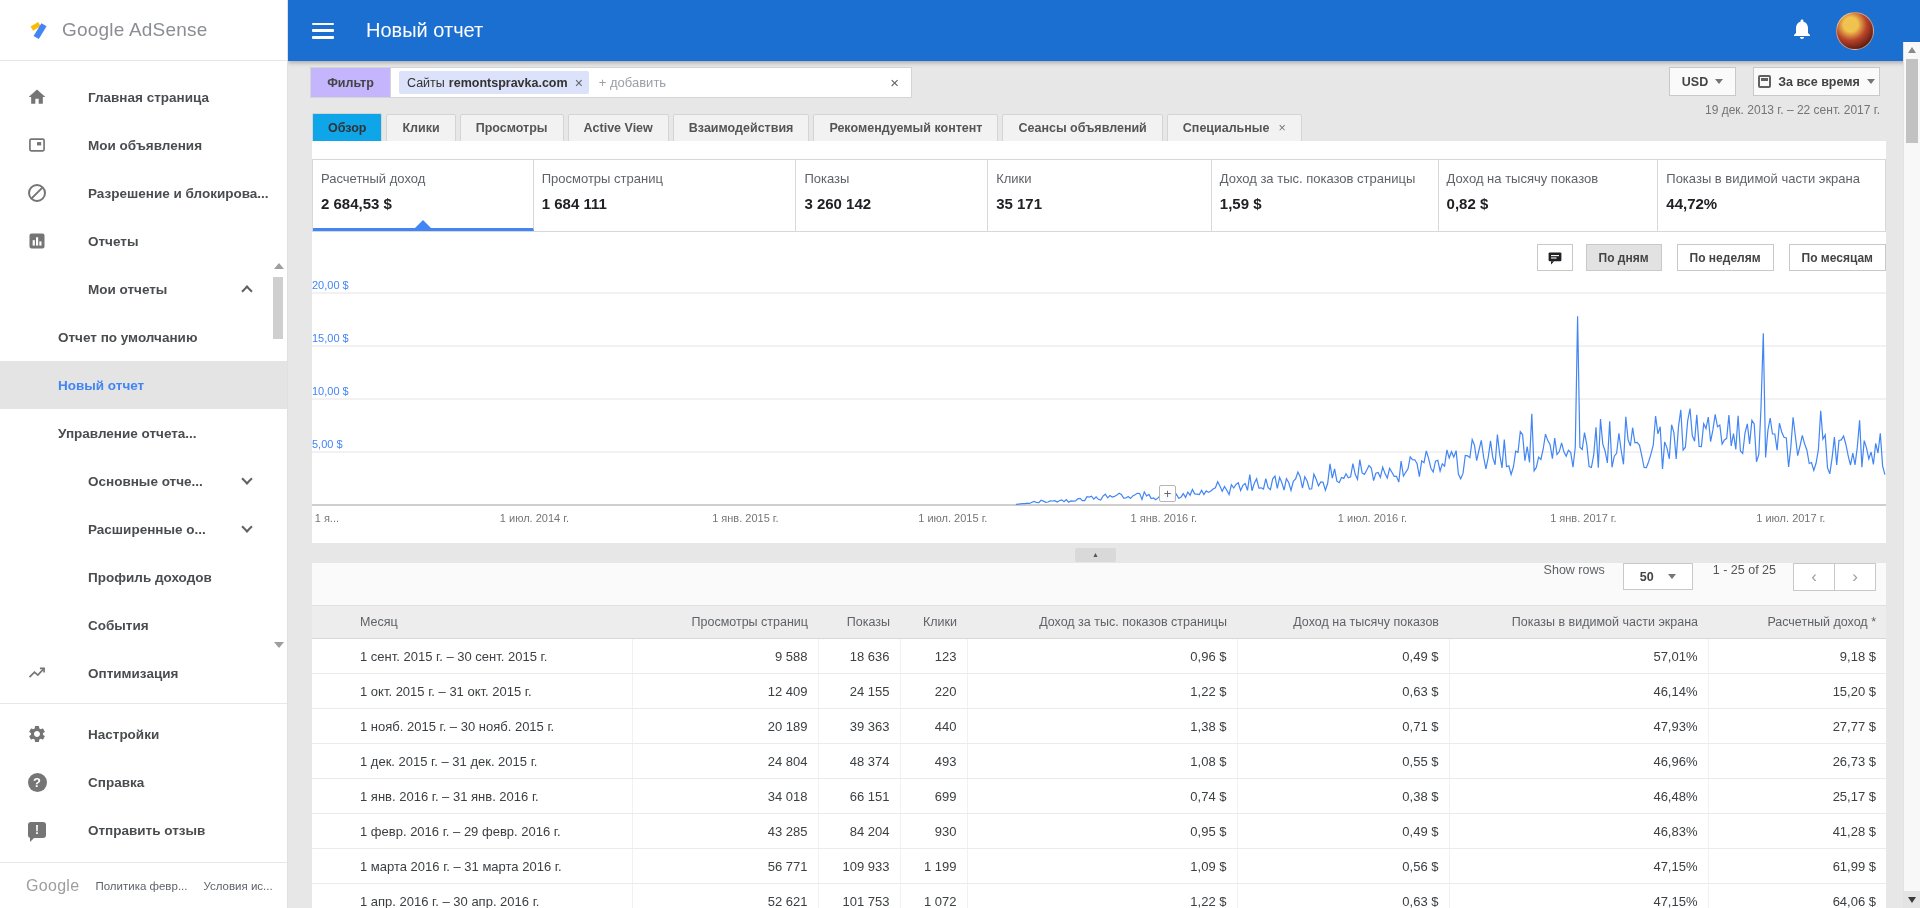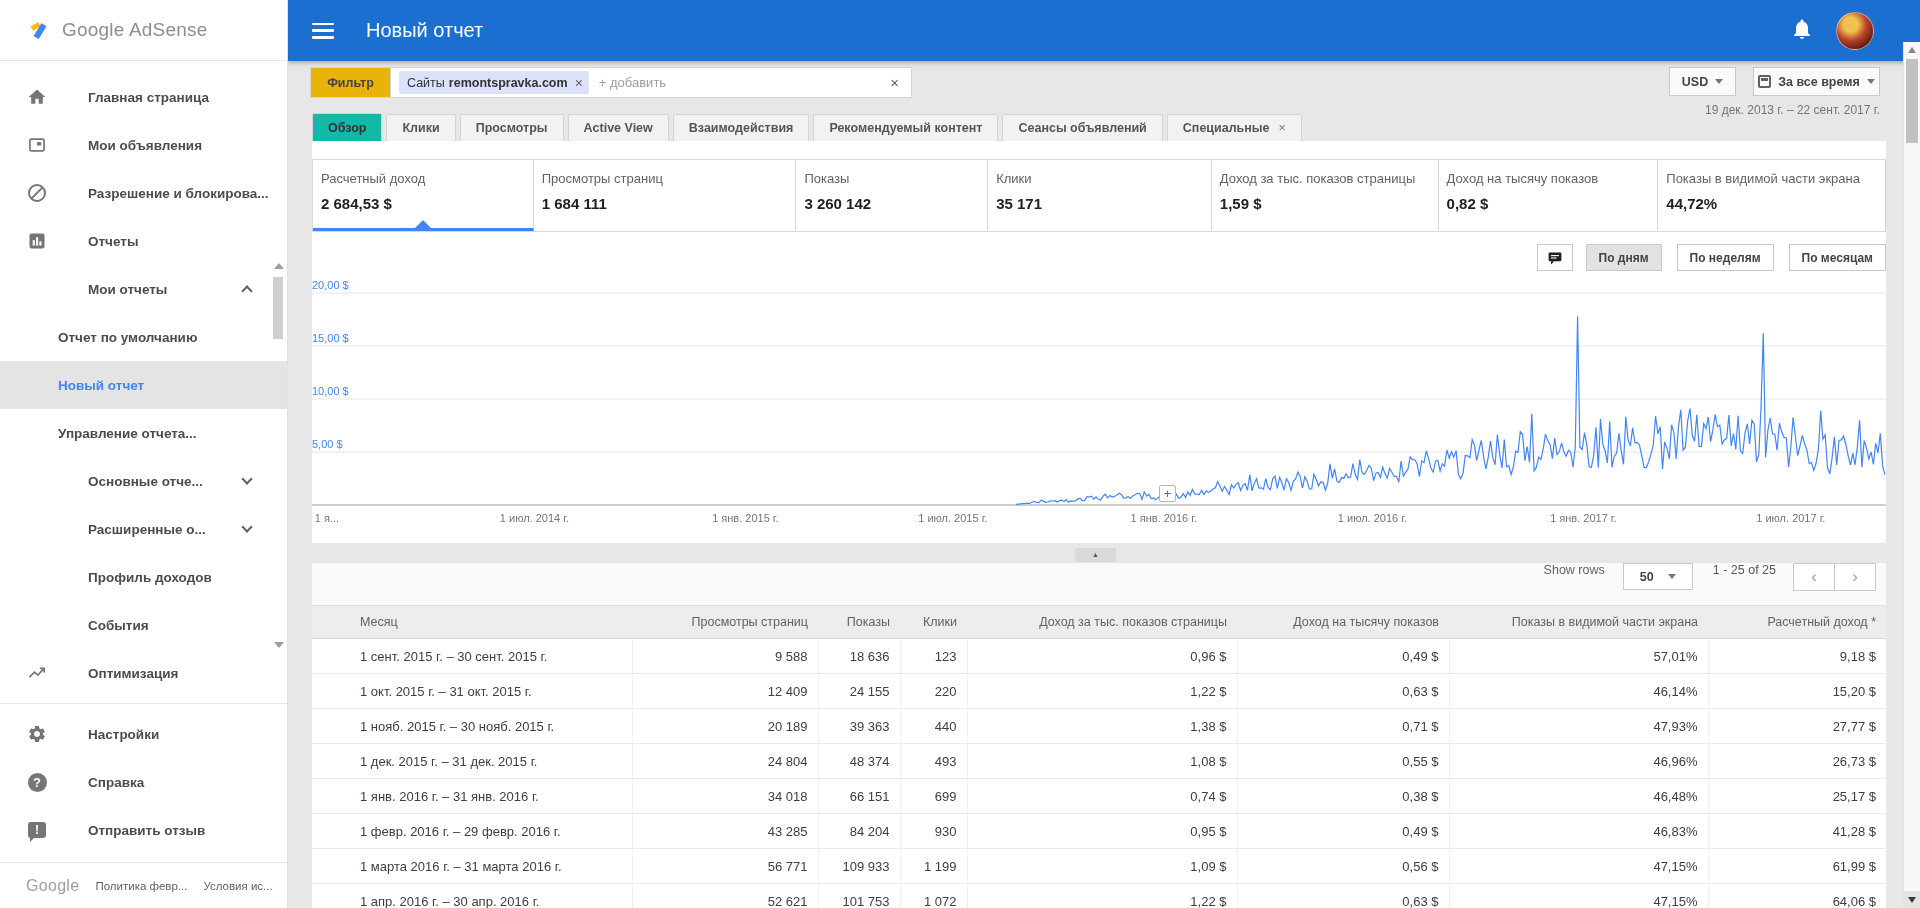--- a/index.html
+++ b/index.html
@@ -58,21 +58,21 @@
   .appbar-right { margin-left:auto; display:flex; align-items:center; gap:22px; margin-right:46px; }
   .avatar { width:38px; height:38px; border-radius:50%;
     background:radial-gradient(circle at 38% 32%, #f0c24f 0 22%, #b8432a 48%, #5a1a10 78%, #2b0d06 100%);
     border:1px solid rgba(255,255,255,.5); cursor:pointer; }
 
   
   .content { position:absolute; left:288px; top:61px; width:1632px; height:847px; background:#e7e7e7; }
 
   .filterbar { position:absolute; left:22px; top:6px; width:602px; height:31px; background:#fff;
     border:1px solid #d5d5d5; display:flex; align-items:center; }
-  .f-label { width:80px; height:100%; background:#eab308; border-right:1px solid #d5d5d5;
+  .f-label { width:80px; height:100%; background:#c4b5fd; border-right:1px solid #d5d5d5;
     display:flex; align-items:center; justify-content:center; font-size:12.5px; font-weight:700; color:#444; }
   .chip { margin-left:8px; background:#dbe2f9; border-radius:2px; height:23px; display:flex;
     align-items:center; padding:0 6px 0 8px; font-size:12.5px; color:#333; cursor:pointer; }
   .chip b { margin-left:4px; }
   .chip-x { margin-left:7px; font-size:14px; color:#5f6368; cursor:pointer; }
   .f-add { border:none; outline:none; font-size:13px; margin-left:10px; flex:1; color:#333;
     font-family:inherit; background:transparent; }
   .f-add::placeholder { color:#9aa0a6; }
   .f-clear { margin-right:12px; font-size:15px; color:#5f6368; cursor:pointer; }
 
@@ -85,21 +85,21 @@
     border-top:5px solid #757575; }
   .cal { width:13px; height:13px; border:2px solid #616161; border-radius:2px; position:relative; }
   .cal:after { content:""; position:absolute; left:1px; top:1px; width:7px; height:3px; background:#616161; }
   .period { position:absolute; right:40px; top:42px; font-size:12px; color:#757575; }
 
   
   .tabs { position:absolute; left:24px; top:52px; height:29px; display:flex; align-items:flex-end; }
   .tab { height:28px; background:#f2f2f2; border:1px solid #d4d4d4; border-radius:2px 2px 0 0;
     margin-right:4px; padding:0 15px; display:flex; align-items:center; font-size:12.5px;
     font-weight:700; color:#555; cursor:pointer; }
-  .tab.active { background:#14b8a6; height:29px; border-bottom:1px solid #fff; color:#333; }
+  .tab.active { background:#0ea5e9; height:29px; border-bottom:1px solid #fff; color:#333; }
   .tab .tx { margin-left:9px; font-weight:400; color:#777; }
 
   
   .main-card { position:absolute; left:24px; top:80px; width:1574px; height:402px; background:#fff; }
   .cards-row { position:absolute; left:0; top:18px; width:1574px; height:73px; display:flex;
     border:1px solid #d8d8d8; }
   .mcard { border-right:1px solid #d8d8d8; padding:11px 0 0 8px; position:relative; cursor:pointer; }
   .mcard:last-child { border-right:none; }
   .mcard .ml { font-size:13px; color:#5f6368; }
   .mcard .mv { font-size:15px; font-weight:700; color:#202124; margin-top:9px; }

